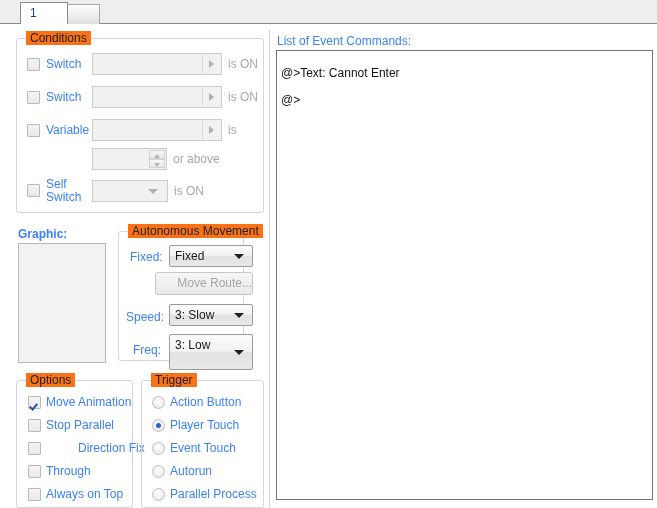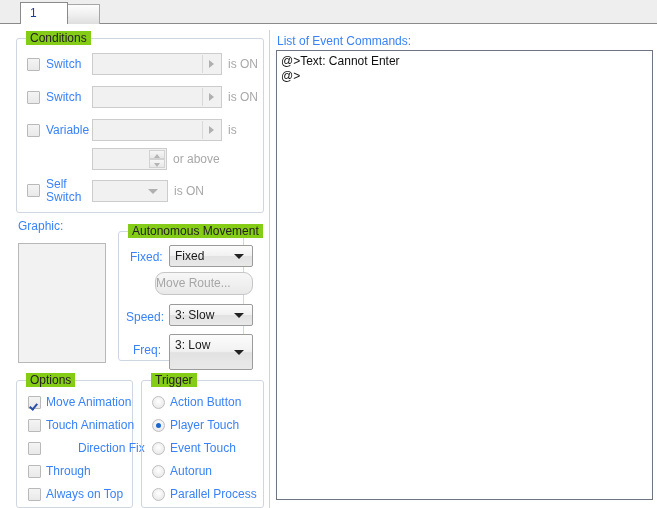--- a/index.html
+++ b/index.html
@@ -65,21 +65,21 @@
     position: absolute;
     box-sizing: border-box;
     border: 1px solid #cfd6e0;
     border-radius: 3px;
     background: transparent;
   }
   .group > .glabel {
     position: absolute;
     top: -8px;
     left: 9px;
-    background: #84cc16;
+    background: #f97316;
     padding: 0 4px;
     font-size: 12px;
     color: #222222;
     white-space: nowrap;
   }
 
   
   .lbl {
     position: absolute;
     font-size: 12px;
@@ -230,25 +230,25 @@
     border-left: 5px solid transparent;
     border-right: 5px solid transparent;
     border-top: 5px solid #222222;
   }
 
   
   .btn-dis {
     position: absolute;
     box-sizing: border-box;
     border: 1px solid #c6c6c6;
-    border-radius: 9px;
+    border-radius: 3px;
     background: linear-gradient(to bottom, #f7f7f7 0%, #f0f0f0 50%, #e9e9e9 100%);
     color: #a6a6a6;
     font-size: 12px;
-    text-align: left;
+    text-align: right;
     line-height: 20px;
   }
 
   
   .graphic-box {
     position: absolute;
     box-sizing: border-box;
     border: 1px solid #b8b8b8;
     background: #f2f2f2;
   }
@@ -261,20 +261,21 @@
     background: #ffffff;
     overflow: hidden;
   }
   .cmd-line {
     font-family: "Liberation Sans", sans-serif;
     font-size: 12px;
     color: #111111;
     white-space: pre;
     padding: 0 0 0 4px;
     line-height: 15px;
+    margin-top: 12px;
   }
   .cmd-line:first-child { padding-top: 3px; }
 
   .vsep {
     position: absolute;
     background: #d0d4da;
   }
 </style>
 </head>
 <body>
@@ -328,21 +329,21 @@
   <span class="lbl dim" style="left:173px; top:152px;">or above</span>
 
   <div class="cbox" style="left:27px; top:184px;"></div>
   <span class="lbl" style="left:46px; top:177px;">Self</span>
   <span class="lbl" style="left:46px; top:190px;">Switch</span>
   <div class="combo-dis" style="left:92px; top:180px; width:76px; height:22px;">
     <span class="lbl" style="left:4px; top:3px;"></span>
   </div>
   <span class="lbl dim" style="left:174px; top:184px;">is ON</span>
 
-  <span class="lbl" style="left:18px; top:219px;">Graphic:</span>
+  <span class="lbl" style="left:18px; top:227px;font-weight:bold;">Graphic:</span>
   <div class="graphic-box" style="left:18px; top:243px; width:88px; height:120px;"></div>
 
   <div class="group" style="left:118px; top:231px; width:126px; height:130px;">
     <span class="glabel">Autonomous Movement</span>
   </div>
 
   <span class="lbl" style="left:130px; top:250px;">Fixed:</span>
   <div class="combo" style="left:169px; top:245px; width:84px; height:22px;">
     <span>Fixed</span>
   </div>
@@ -362,21 +363,21 @@
   </div>
 
   <div class="group" style="left:16px; top:380px; width:117px; height:128px;">
     <span class="glabel">Options</span>
   </div>
 
   <div class="cbox checked" style="left:28px; top:396px;"></div>
   <span class="lbl" style="left:46px; top:395px;">Move Animation</span>
 
   <div class="cbox" style="left:28px; top:419px;"></div>
-  <span class="lbl" style="left:46px; top:418px;">Touch Animation</span>
+  <span class="lbl" style="left:46px; top:418px;">Stop Parallel</span>
 
   <div class="cbox" style="left:28px; top:442px;"></div>
   <span class="lbl" style="left:46px; top:441px;margin-left:32px;">Direction Fix</span>
 
   <div class="cbox" style="left:28px; top:465px;"></div>
   <span class="lbl" style="left:46px; top:464px;">Through</span>
 
   <div class="cbox" style="left:28px; top:488px;"></div>
   <span class="lbl" style="left:46px; top:487px;">Always on Top</span>
 

